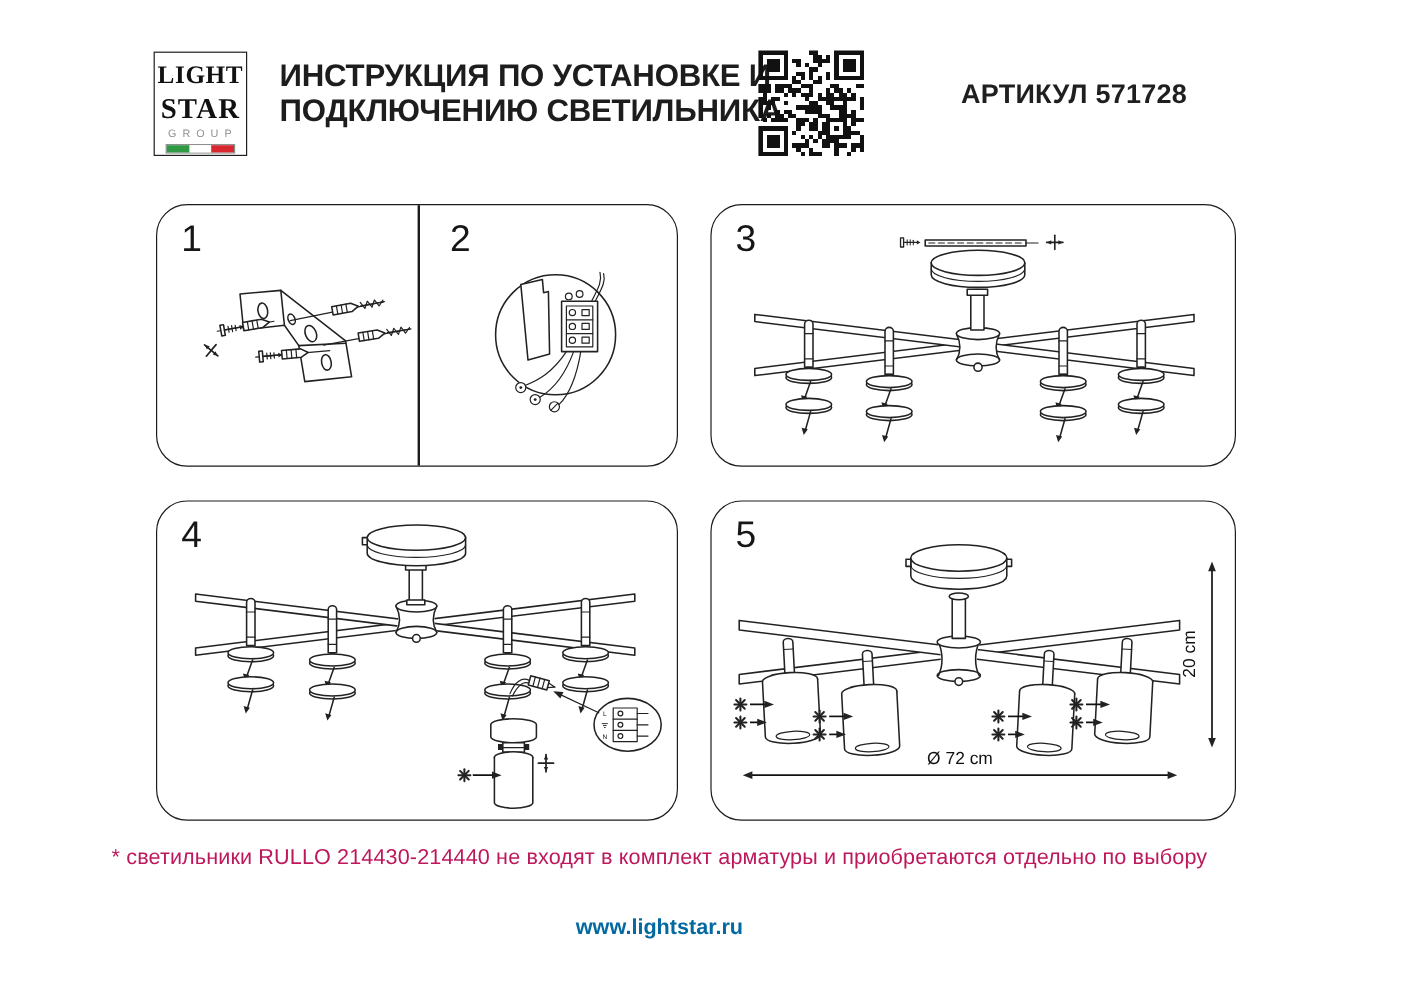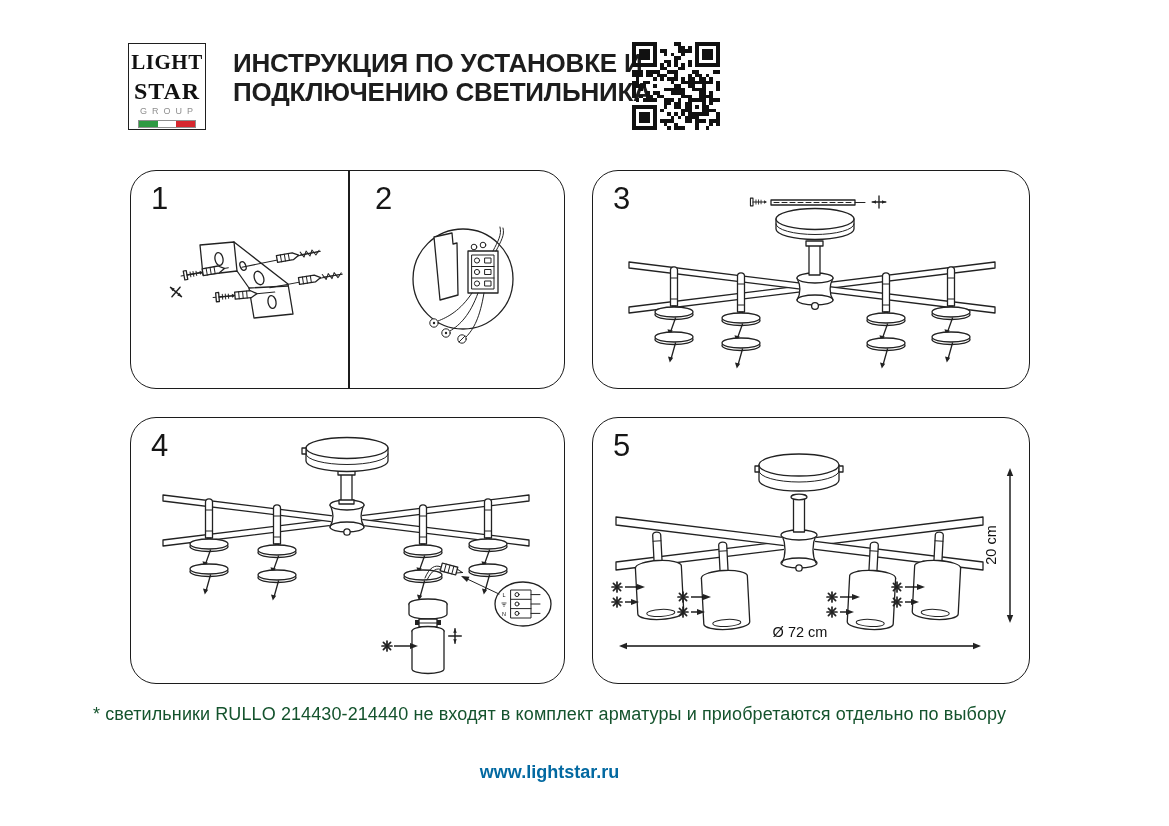--- a/index.html
+++ b/index.html
@@ -32,21 +32,21 @@
   .panel svg.ill{position:absolute;left:0;top:0;}
   
   .draw{stroke:#222;stroke-width:1.3;fill:none;stroke-linecap:round;stroke-linejoin:round;}
   .thin{stroke-width:1;}
   .wfill{fill:#fff;}
   .fill{fill:#222;stroke:none;}
   .dim{stroke:#111;stroke-width:1.4;fill:none;}
   .dimtxt{font-family:"Liberation Sans",sans-serif;font-size:14.5px;fill:#111;}
   .tinytxt{font-family:"Liberation Sans",sans-serif;font-size:5.5px;fill:#111;}
   
-  #footnote{position:absolute;left:0;right:0;top:704px;text-align:center;font-size:18px;letter-spacing:.1px;color:#14532d;}
+  #footnote{position:absolute;left:0;right:0;top:704px;text-align:center;font-size:18px;letter-spacing:.1px;color:#be185d;}
   #website{position:absolute;left:0;right:0;top:762px;text-align:center;font-size:18px;font-weight:700;color:#0369a1;}
 </style>
 </head>
 <body>
 
 <svg width="0" height="0" style="position:absolute">
   <defs>
     <path id="arr" d="M0,0 L-8,-3 L-8,3 Z" class="fill"></path>
     <g id="sidescrew">
       <rect x="-3" y="-4.5" width="3" height="9" class="draw wfill"></rect>
@@ -121,20 +121,21 @@
     <div>ПОДКЛЮЧЕНИЮ СВЕТИЛЬНИКА</div>
   </div>
 
   <div id="qr-wrap">
     <svg id="qr-svg" viewBox="0 0 25 25" width="88" height="88" shape-rendering="crispEdges">
         <path d="M0 0h1v1h-1zM1 0h1v1h-1zM2 0h1v1h-1zM3 0h1v1h-1zM4 0h1v1h-1zM5 0h1v1h-1zM6 0h1v1h-1zM12 0h1v1h-1zM13 0h1v1h-1zM18 0h1v1h-1zM19 0h1v1h-1zM20 0h1v1h-1zM21 0h1v1h-1zM22 0h1v1h-1zM23 0h1v1h-1zM24 0h1v1h-1zM0 1h1v1h-1zM6 1h1v1h-1zM13 1h1v1h-1zM14 1h1v1h-1zM16 1h1v1h-1zM18 1h1v1h-1zM24 1h1v1h-1zM0 2h1v1h-1zM2 2h1v1h-1zM3 2h1v1h-1zM4 2h1v1h-1zM6 2h1v1h-1zM8 2h1v1h-1zM9 2h1v1h-1zM13 2h1v1h-1zM14 2h1v1h-1zM15 2h1v1h-1zM16 2h1v1h-1zM18 2h1v1h-1zM20 2h1v1h-1zM21 2h1v1h-1zM22 2h1v1h-1zM24 2h1v1h-1zM0 3h1v1h-1zM2 3h1v1h-1zM3 3h1v1h-1zM4 3h1v1h-1zM6 3h1v1h-1zM9 3h1v1h-1zM11 3h1v1h-1zM14 3h1v1h-1zM18 3h1v1h-1zM20 3h1v1h-1zM21 3h1v1h-1zM22 3h1v1h-1zM24 3h1v1h-1zM0 4h1v1h-1zM2 4h1v1h-1zM3 4h1v1h-1zM4 4h1v1h-1zM6 4h1v1h-1zM12 4h1v1h-1zM13 4h1v1h-1zM18 4h1v1h-1zM20 4h1v1h-1zM21 4h1v1h-1zM22 4h1v1h-1zM24 4h1v1h-1zM0 5h1v1h-1zM6 5h1v1h-1zM9 5h1v1h-1zM10 5h1v1h-1zM12 5h1v1h-1zM16 5h1v1h-1zM18 5h1v1h-1zM24 5h1v1h-1zM0 6h1v1h-1zM1 6h1v1h-1zM2 6h1v1h-1zM3 6h1v1h-1zM4 6h1v1h-1zM5 6h1v1h-1zM6 6h1v1h-1zM8 6h1v1h-1zM10 6h1v1h-1zM12 6h1v1h-1zM14 6h1v1h-1zM16 6h1v1h-1zM18 6h1v1h-1zM19 6h1v1h-1zM20 6h1v1h-1zM21 6h1v1h-1zM22 6h1v1h-1zM23 6h1v1h-1zM24 6h1v1h-1zM8 7h1v1h-1zM9 7h1v1h-1zM13 7h1v1h-1zM14 7h1v1h-1zM0 8h1v1h-1zM1 8h1v1h-1zM2 8h1v1h-1zM4 8h1v1h-1zM5 8h1v1h-1zM6 8h1v1h-1zM7 8h1v1h-1zM10 8h1v1h-1zM11 8h1v1h-1zM12 8h1v1h-1zM17 8h1v1h-1zM18 8h1v1h-1zM23 8h1v1h-1zM24 8h1v1h-1zM0 9h1v1h-1zM1 9h1v1h-1zM2 9h1v1h-1zM4 9h1v1h-1zM5 9h1v1h-1zM7 9h1v1h-1zM8 9h1v1h-1zM9 9h1v1h-1zM12 9h1v1h-1zM16 9h1v1h-1zM18 9h1v1h-1zM19 9h1v1h-1zM21 9h1v1h-1zM1 10h1v1h-1zM6 10h1v1h-1zM8 10h1v1h-1zM10 10h1v1h-1zM11 10h1v1h-1zM12 10h1v1h-1zM14 10h1v1h-1zM16 10h1v1h-1zM17 10h1v1h-1zM19 10h1v1h-1zM20 10h1v1h-1zM22 10h1v1h-1zM0 11h1v1h-1zM1 11h1v1h-1zM3 11h1v1h-1zM4 11h1v1h-1zM11 11h1v1h-1zM14 11h1v1h-1zM15 11h1v1h-1zM16 11h1v1h-1zM17 11h1v1h-1zM18 11h1v1h-1zM19 11h1v1h-1zM20 11h1v1h-1zM21 11h1v1h-1zM22 11h1v1h-1zM24 11h1v1h-1zM0 12h1v1h-1zM1 12h1v1h-1zM2 12h1v1h-1zM3 12h1v1h-1zM6 12h1v1h-1zM12 12h1v1h-1zM13 12h1v1h-1zM16 12h1v1h-1zM17 12h1v1h-1zM20 12h1v1h-1zM24 12h1v1h-1zM0 13h1v1h-1zM2 13h1v1h-1zM9 13h1v1h-1zM10 13h1v1h-1zM11 13h1v1h-1zM12 13h1v1h-1zM13 13h1v1h-1zM14 13h1v1h-1zM17 13h1v1h-1zM18 13h1v1h-1zM19 13h1v1h-1zM20 13h1v1h-1zM24 13h1v1h-1zM0 14h1v1h-1zM4 14h1v1h-1zM6 14h1v1h-1zM7 14h1v1h-1zM11 14h1v1h-1zM12 14h1v1h-1zM13 14h1v1h-1zM14 14h1v1h-1zM19 14h1v1h-1zM20 14h1v1h-1zM22 14h1v1h-1zM0 15h1v1h-1zM2 15h1v1h-1zM4 15h1v1h-1zM5 15h1v1h-1zM7 15h1v1h-1zM8 15h1v1h-1zM14 15h1v1h-1zM15 15h1v1h-1zM16 15h1v1h-1zM19 15h1v1h-1zM20 15h1v1h-1zM21 15h1v1h-1zM22 15h1v1h-1zM1 16h1v1h-1zM3 16h1v1h-1zM4 16h1v1h-1zM5 16h1v1h-1zM6 16h1v1h-1zM9 16h1v1h-1zM10 16h1v1h-1zM11 16h1v1h-1zM13 16h1v1h-1zM16 16h1v1h-1zM17 16h1v1h-1zM18 16h1v1h-1zM19 16h1v1h-1zM20 16h1v1h-1zM22 16h1v1h-1zM23 16h1v1h-1zM24 16h1v1h-1zM9 17h1v1h-1zM10 17h1v1h-1zM12 17h1v1h-1zM13 17h1v1h-1zM15 17h1v1h-1zM16 17h1v1h-1zM20 17h1v1h-1zM22 17h1v1h-1zM0 18h1v1h-1zM1 18h1v1h-1zM2 18h1v1h-1zM3 18h1v1h-1zM4 18h1v1h-1zM5 18h1v1h-1zM6 18h1v1h-1zM9 18h1v1h-1zM12 18h1v1h-1zM13 18h1v1h-1zM15 18h1v1h-1zM16 18h1v1h-1zM18 18h1v1h-1zM20 18h1v1h-1zM21 18h1v1h-1zM0 19h1v1h-1zM6 19h1v1h-1zM8 19h1v1h-1zM14 19h1v1h-1zM15 19h1v1h-1zM16 19h1v1h-1zM20 19h1v1h-1zM21 19h1v1h-1zM22 19h1v1h-1zM23 19h1v1h-1zM0 20h1v1h-1zM2 20h1v1h-1zM3 20h1v1h-1zM4 20h1v1h-1zM6 20h1v1h-1zM10 20h1v1h-1zM12 20h1v1h-1zM14 20h1v1h-1zM16 20h1v1h-1zM17 20h1v1h-1zM18 20h1v1h-1zM19 20h1v1h-1zM20 20h1v1h-1zM21 20h1v1h-1zM24 20h1v1h-1zM0 21h1v1h-1zM2 21h1v1h-1zM3 21h1v1h-1zM4 21h1v1h-1zM6 21h1v1h-1zM11 21h1v1h-1zM13 21h1v1h-1zM15 21h1v1h-1zM16 21h1v1h-1zM17 21h1v1h-1zM18 21h1v1h-1zM24 21h1v1h-1zM0 22h1v1h-1zM2 22h1v1h-1zM3 22h1v1h-1zM4 22h1v1h-1zM6 22h1v1h-1zM8 22h1v1h-1zM9 22h1v1h-1zM10 22h1v1h-1zM11 22h1v1h-1zM15 22h1v1h-1zM16 22h1v1h-1zM18 22h1v1h-1zM19 22h1v1h-1zM20 22h1v1h-1zM22 22h1v1h-1zM23 22h1v1h-1zM24 22h1v1h-1zM0 23h1v1h-1zM6 23h1v1h-1zM9 23h1v1h-1zM12 23h1v1h-1zM18 23h1v1h-1zM22 23h1v1h-1zM24 23h1v1h-1zM0 24h1v1h-1zM1 24h1v1h-1zM2 24h1v1h-1zM3 24h1v1h-1zM4 24h1v1h-1zM5 24h1v1h-1zM6 24h1v1h-1zM10 24h1v1h-1zM12 24h1v1h-1zM13 24h1v1h-1zM14 24h1v1h-1zM18 24h1v1h-1zM21 24h1v1h-1z" fill="#111"></path>
       </svg>
   </div>
 
   <div id="series-block">
+    <div id="article-line">АРТИКУЛ 571728</div>
   </div>
 
   <div id="box12" class="panel">
     <div id="divider12"></div>
     <div class="panel-number">1</div>
     <div class="panel-number n2">2</div>
 
     <svg class="ill" width="217" height="215" viewBox="0 0 217 215">
       <g>
         <path d="M69,74 L103,71 L157,113 L162,143 L123,147 L118,117 L106,100 L72,104 Z" class="draw wfill"></path>

